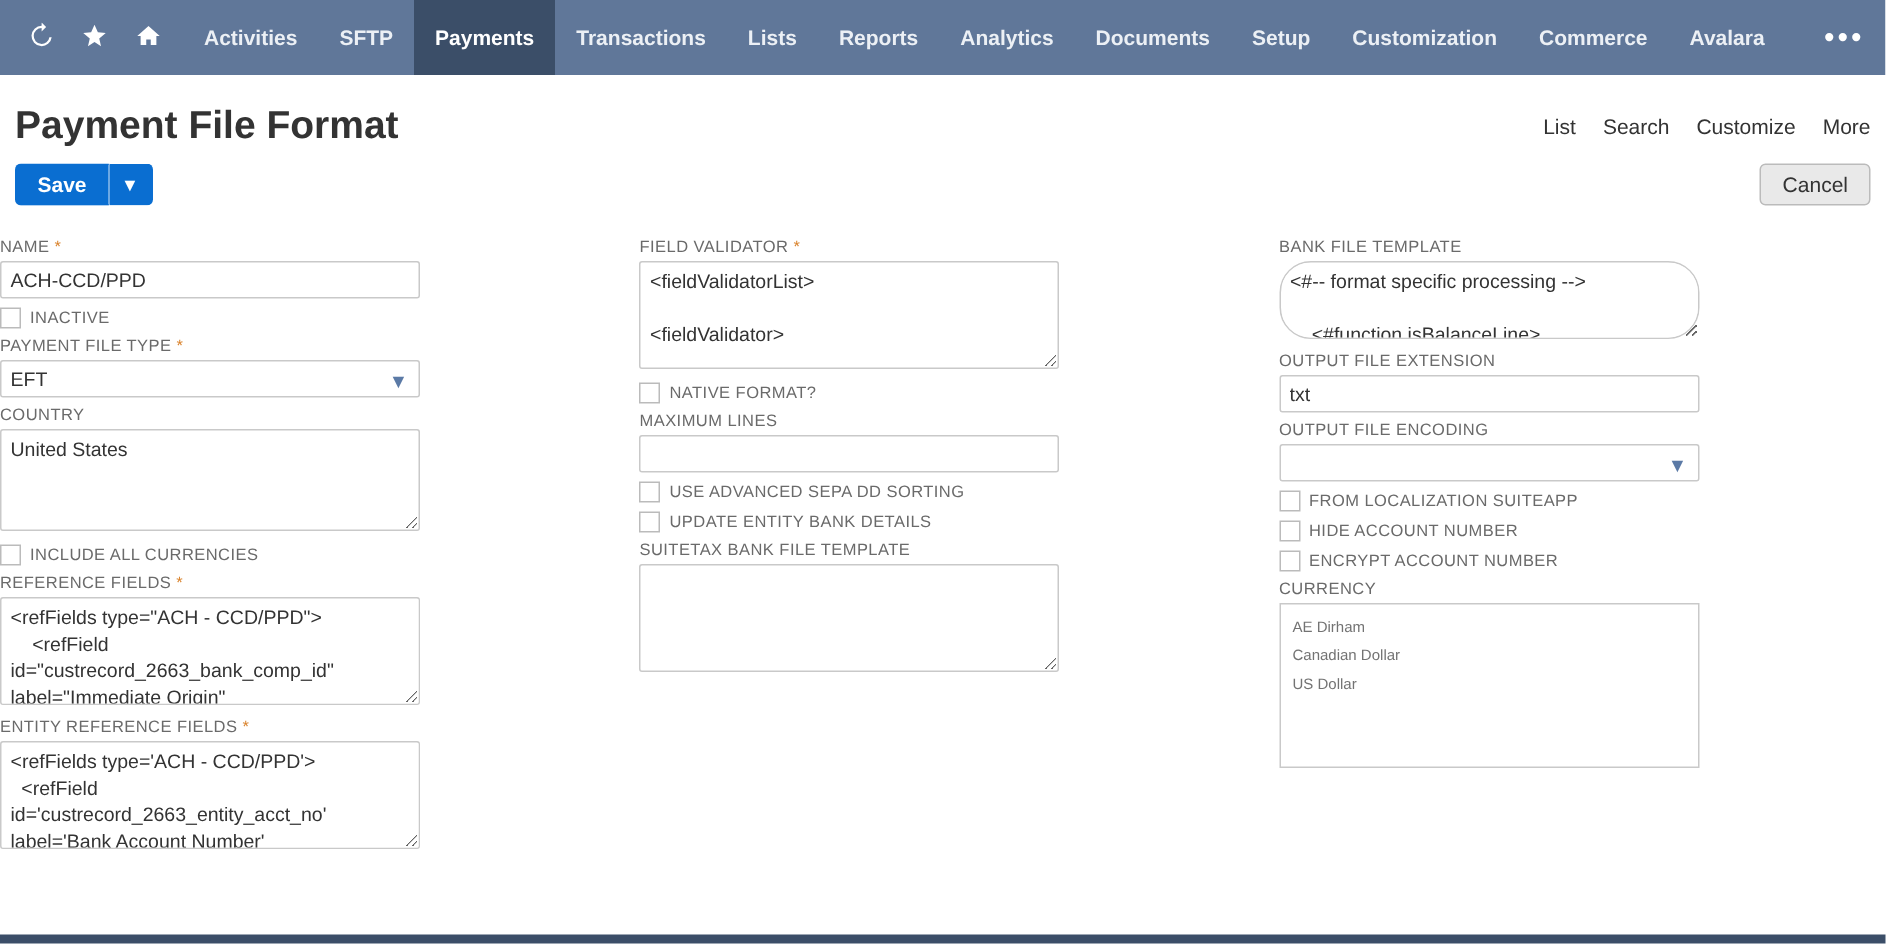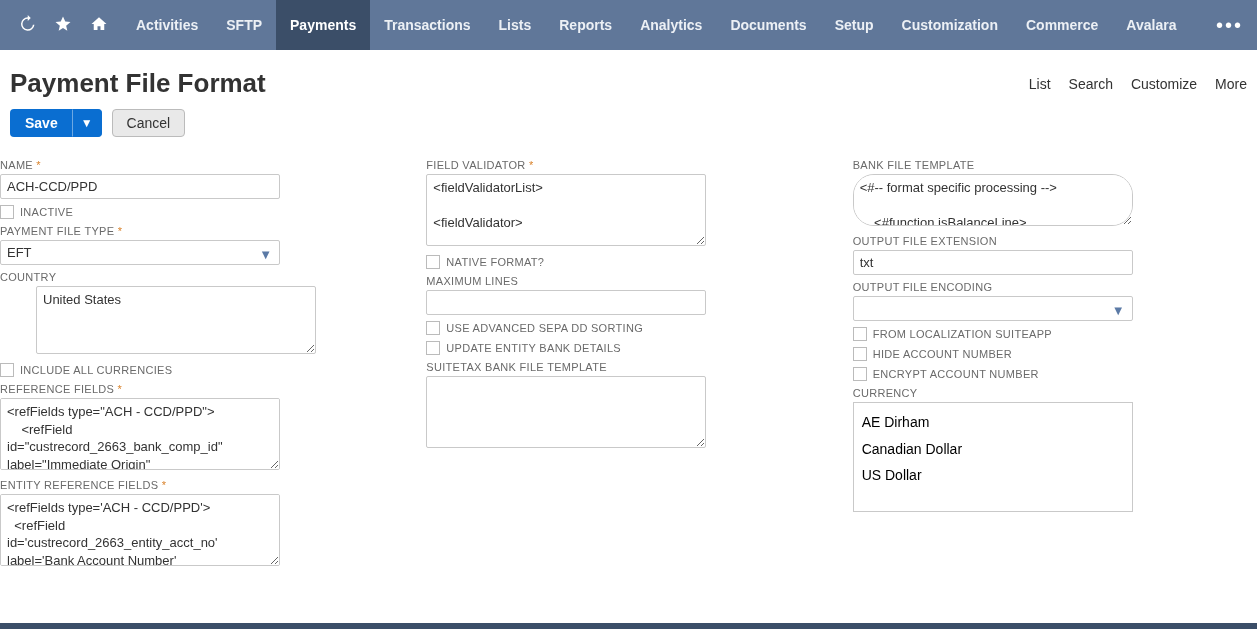--- a/index.html
+++ b/index.html
@@ -71,20 +71,21 @@
     font-size: 14px;
     color: #333;
     align-items: center;
   }
   .page-actions span { cursor: pointer; }
   
   .button-bar {
     padding: 4px 10px 16px 10px;
     display: flex;
     gap: 10px;
+    justify-content: space-between;
   }
   .btn-save-group {
     display: flex;
   }
   .btn-save {
     background: #0a6ed1;
     color: #fff;
     border: 1px solid #0a6ed1;
     border-right: 1px solid rgba(255,255,255,0.4);
     padding: 5px 14px;
@@ -156,21 +157,20 @@
   }
   .textarea-input {
     max-width: 290px;
     height: 72px;
     resize: both;
     line-height: 1.35;
   }
   .textarea-wide {
     max-width: 280px;
     height: 68px;
-    margin-left: 36px;
   }
   .textarea-small { height: 52px; max-width: 280px; border-radius: 21px; }
   .textarea-mid { height: 72px; max-width: 280px; }
   .checkbox-row {
     display: flex;
     align-items: center;
     gap: 6px;
     margin-top: 6px;
   }
   .checkbox {
@@ -184,22 +184,22 @@
     font-size: 11px;
     color: #6a6a6a;
     letter-spacing: 0.3px;
   }
   .listbox {
     border: 1px solid #c9c9c9;
     max-width: 280px;
     min-height: 110px;
     padding: 6px 8px;
     margin-top: 3px;
-    font-size: 14px;
-    color: #000000;
+    font-size: 10px;
+    color: #737373;
     line-height: 1.9;
   }
   .bottom-bar {
     position: fixed;
     bottom: 0;
     left: 0;
     right: 0;
     height: 6px;
     background: #3b4e68;
   }

